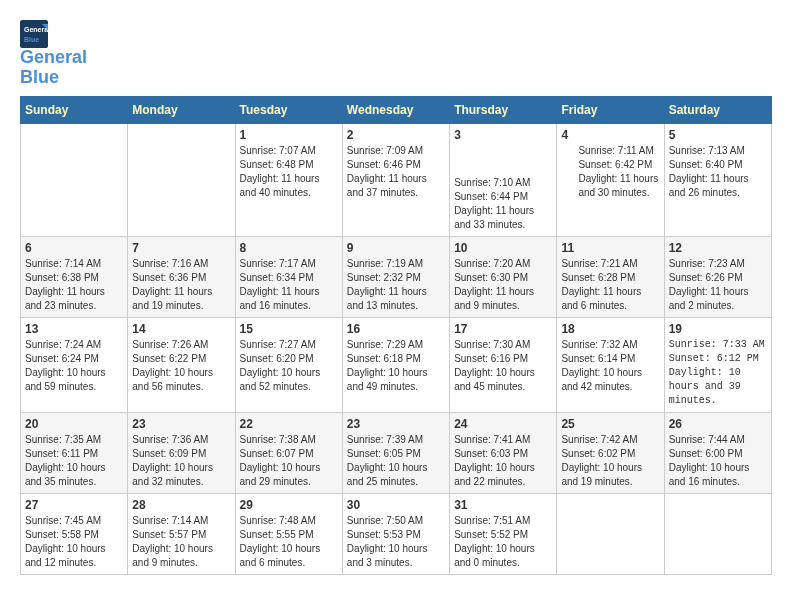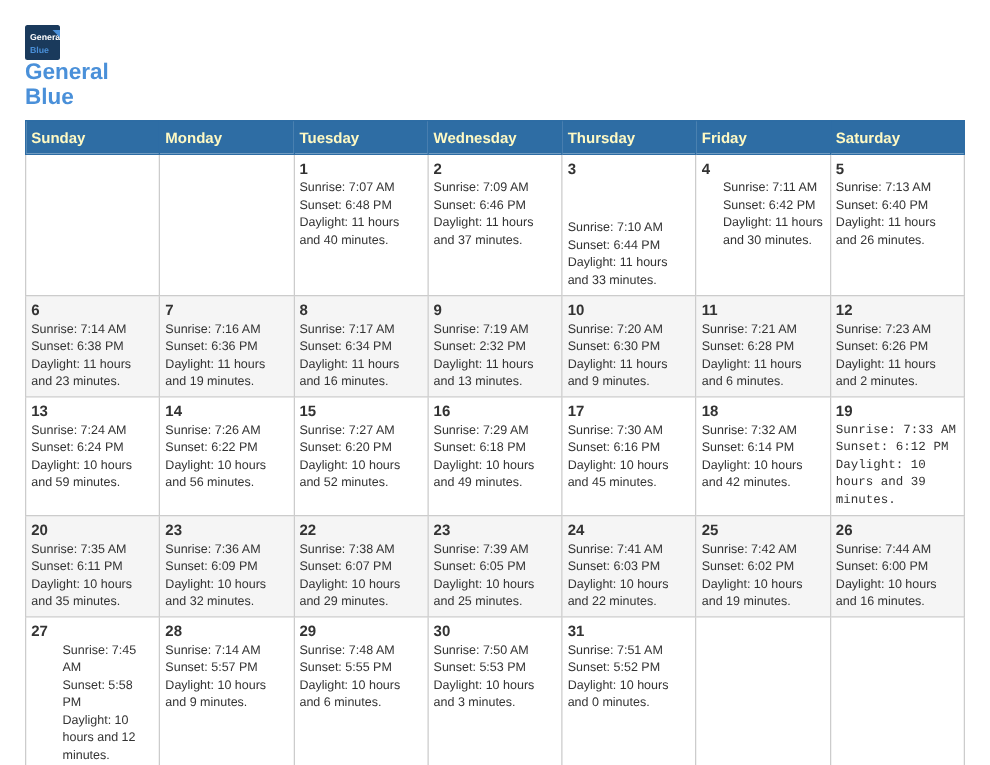--- a/index.html
+++ b/index.html
@@ -284,21 +284,21 @@
         <td>
           <span class="day-number">26</span>
           <div class="day-info" style="white-space: pre-line;">Sunrise: 7:44 AM
 Sunset: 6:00 PM
 Daylight: 10 hours and 16 minutes.</div>
         </td>
       </tr>
       <tr>
         <td>
           <span class="day-number">27</span>
-          <div class="day-info" style="white-space: pre-line; margin-left: 25px;">Sunrise: 7:45 AM
+          <div class="day-info" style="white-space: pre-line;">Sunrise: 7:45 AM
 Sunset: 5:58 PM
 Daylight: 10 hours and 12 minutes.</div>
         </td>
         <td>
           <span class="day-number">28</span>
           <div class="day-info" style="white-space: pre-line;">Sunrise: 7:14 AM
 Sunset: 5:57 PM
 Daylight: 10 hours and 9 minutes.</div>
         </td>
         <td>

